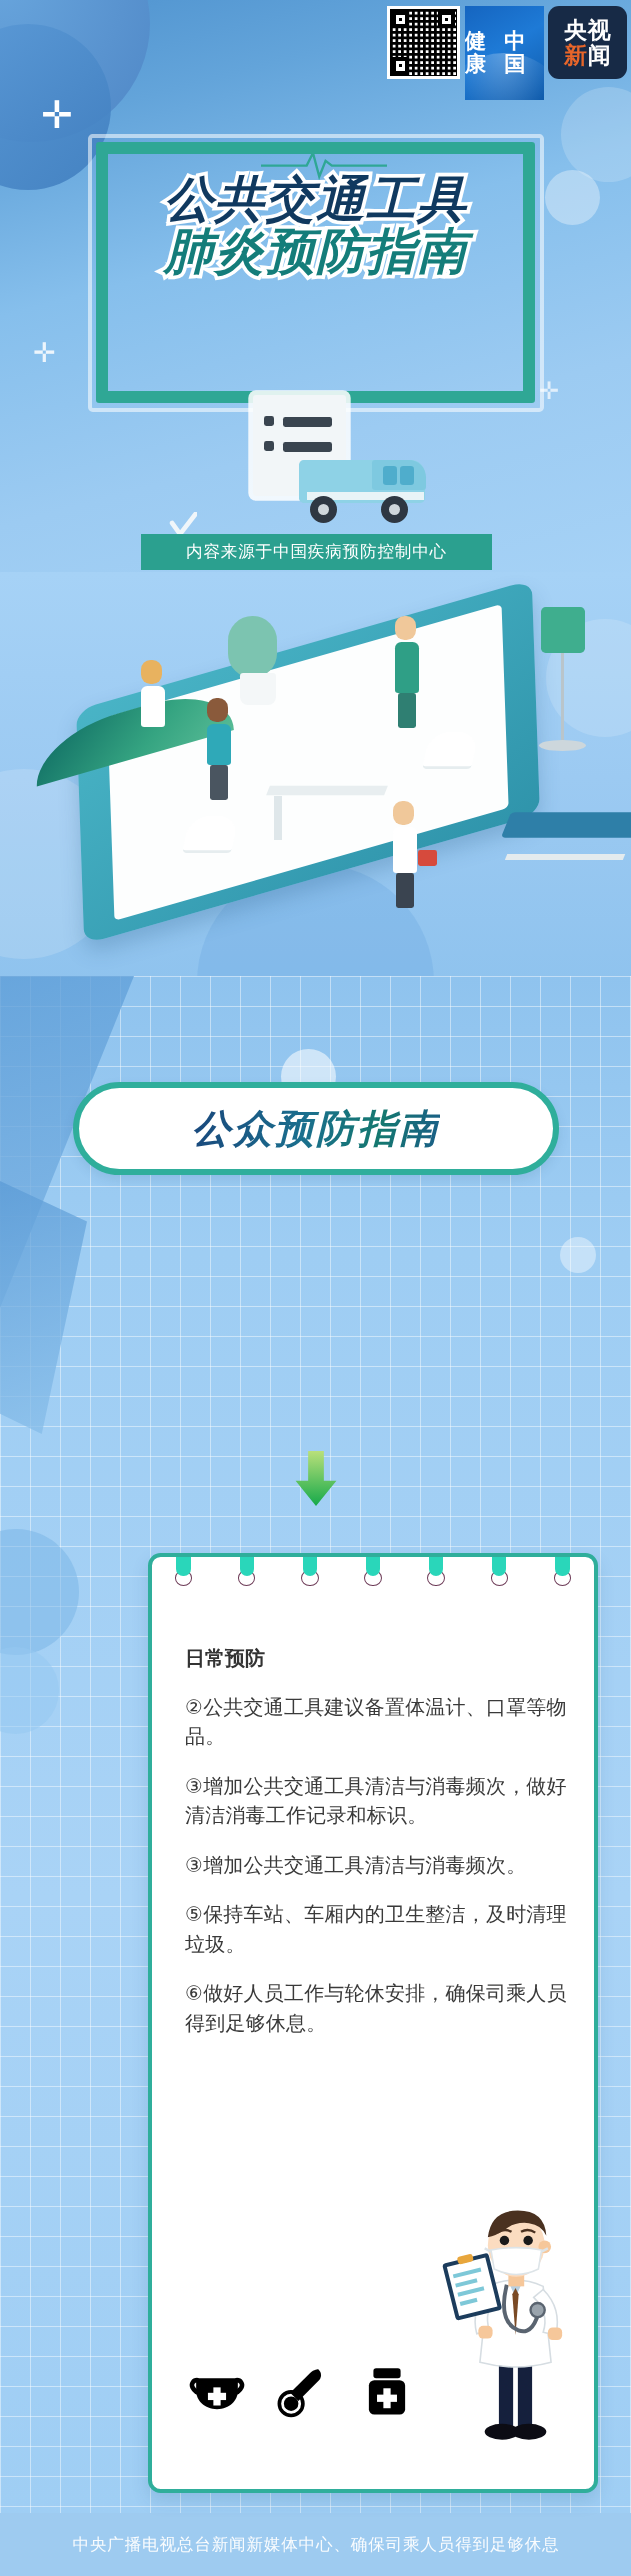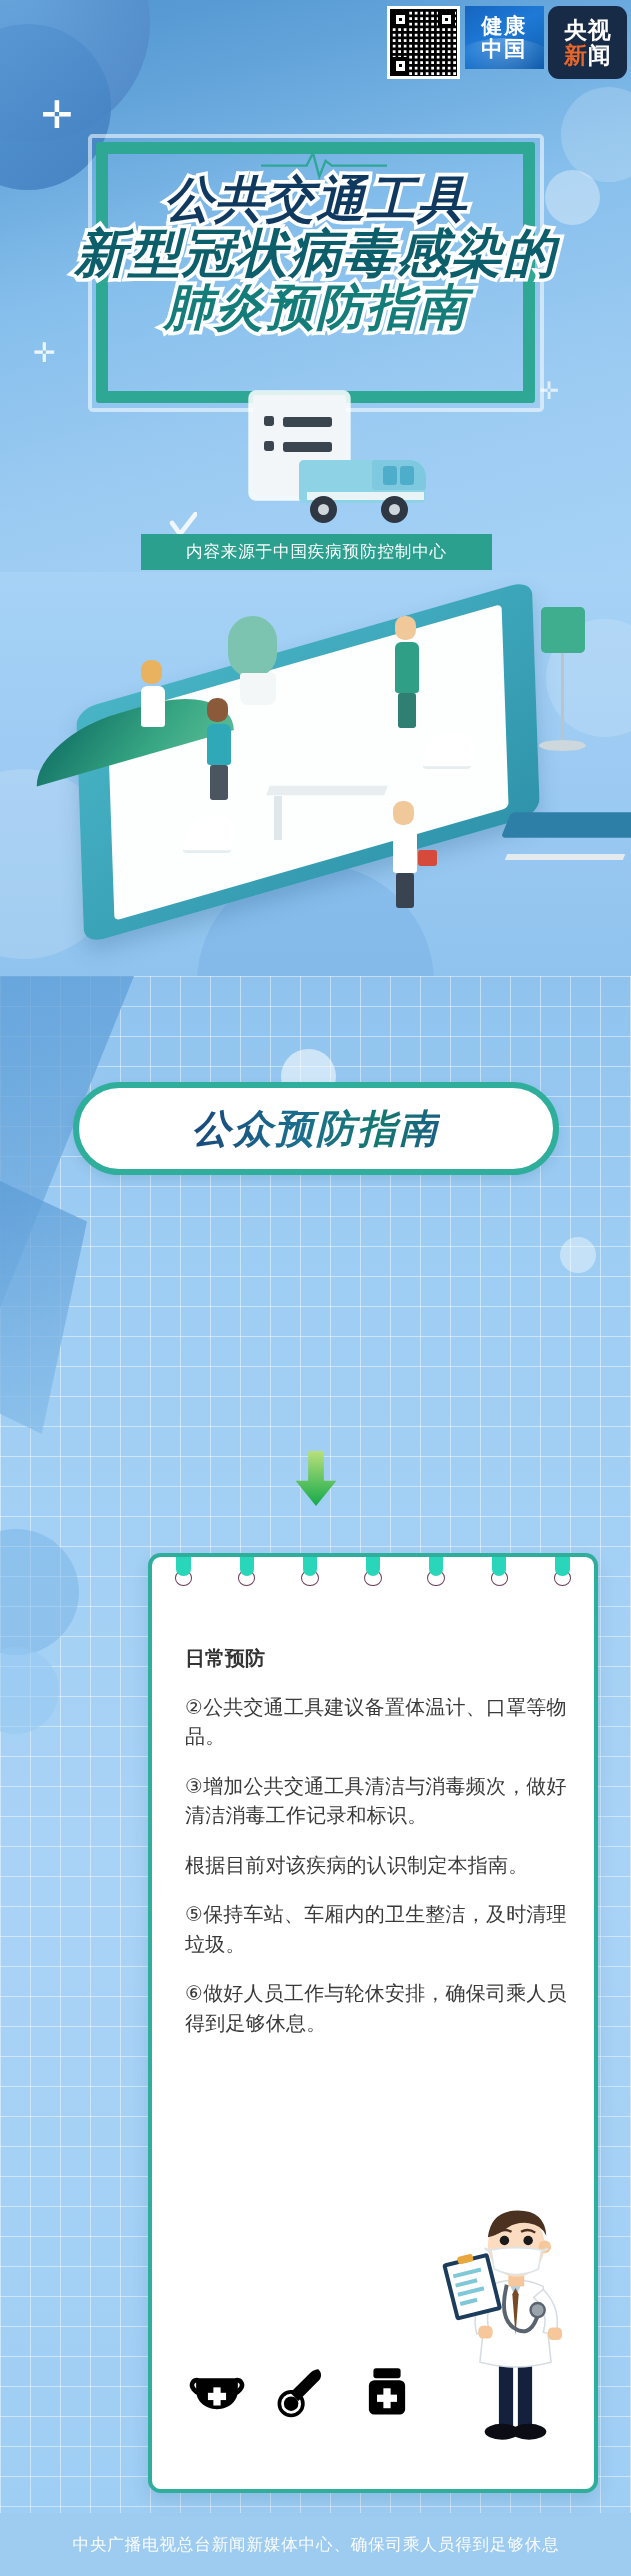--- a/index.html
+++ b/index.html
@@ -66,23 +66,23 @@
       linear-gradient(#000 50%,transparent 50%);
     background-size:5.5px 5.5px, 5.5px 5.5px;
     background-blend-mode:multiply;
     position:relative;
   }
   .qr-eye{position:absolute;width:17.4px;height:17.4px;border:4px solid #000;background:#fff;}
   .qr-eye i{position:absolute;inset:3.2px;background:#000;display:block;}
   .qr-e1{left:1.6px;top:1.6px;} .qr-e2{right:1.6px;top:1.6px;} .qr-e3{left:1.6px;bottom:1.6px;}
 
   .logo-health{
-    width:79px;height:63px;
+    width:79px;height:94px;
     background:linear-gradient(150deg,#1565c0 0%,#1e7ad6 45%,#0f5bab 100%);
-    display:flex;flex-direction:column;align-items:center;justify-content:center;
+    display:flex;flex-direction:row;align-items:center;justify-content:center;
     color:#fff;font-weight:bold;position:relative;overflow:hidden;
   }
   .logo-health span{font-size:21.3px;letter-spacing:1.6px;line-height:1.08;z-index:2;}
   .logo-health::after{
     content:"";position:absolute;left:-20%;bottom:-40%;width:140%;height:90%;
     border-radius:50%;
     background:radial-gradient(ellipse at 50% 0%,rgba(255,255,255,.28),transparent 62%);
   }
   .logo-cctv{
     width:79px;height:73px;border-radius:11px;
@@ -350,21 +350,20 @@
       <div class="wheel wh2">
           <i></i>
         </div>
     </div>
     <svg class="check-tick" viewBox="0 0 36 36">
       <polyline points="4,14 14,28 34,2" fill="none" stroke="#f0f6fa" stroke-width="6" stroke-linecap="round"></polyline>
     </svg>
 
     <div class="title-wrap">
       <div class="t-line t1">公共交通工具</div>
-      <div class="t-line t2">新型冠状病毒感染的</div>
       <div class="t-line t3">肺炎预防指南</div>
     </div>
 
     <div class="source-banner">内容来源于中国疾病预防控制中心</div>
   </div>
 
   <div class="illus">
     <div class="ill-blob ib1"></div>
     <div class="ill-blob ib2"></div>
     <div class="ill-blob ib3"></div>
@@ -495,21 +494,21 @@
       <div class="ring">
           <i></i>
         </div>
     </div>
 
     <div class="note-title">日常预防</div>
 
     <div class="note-list">
       <div class="note-item">②公共交通工具建议备置体温计、口罩等物品。</div>
       <div class="note-item">③增加公共交通工具清洁与消毒频次，做好清洁消毒工作记录和标识。</div>
-      <div class="note-item">根据目前对该疾病的认识制定本指南。</div>
+      <div class="note-item">③增加公共交通工具清洁与消毒频次。</div>
       <div class="note-item">⑤保持车站、车厢内的卫生整洁，及时清理垃圾。</div>
       <div class="note-item">⑥做好人员工作与轮休安排，确保司乘人员得到足够休息。</div>
     </div>
 
     <div class="icon-row">
       <svg class="bicon" viewBox="0 0 64 64">
         <path d="M10 20c-4 0-7 4-5 8 2 4 6 6 9 6M54 20c4 0 7 4 5 8-2 4-6 6-9 6" fill="none" stroke="#000" stroke-width="5" stroke-linecap="round"></path>
         <path d="M12 18h40c2 0 3 2 3 4v10c0 10-9 20-23 20S9 42 9 32V22c0-2 1-4 3-4z" fill="#000"></path>
         <rect x="28" y="28" width="8" height="20" fill="#fff"></rect>
         <rect x="22" y="34" width="20" height="8" fill="#fff"></rect>

